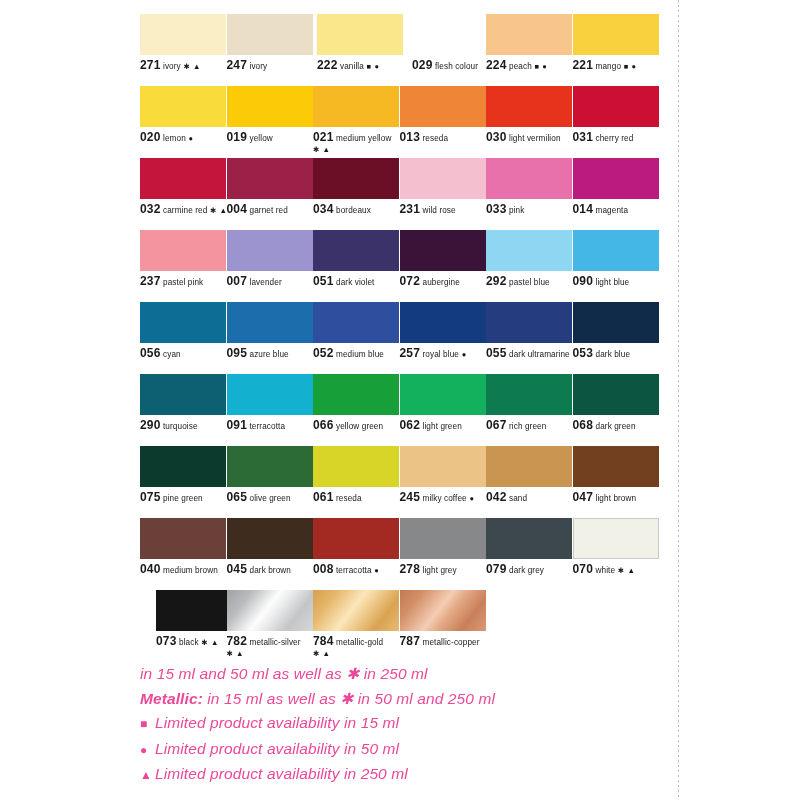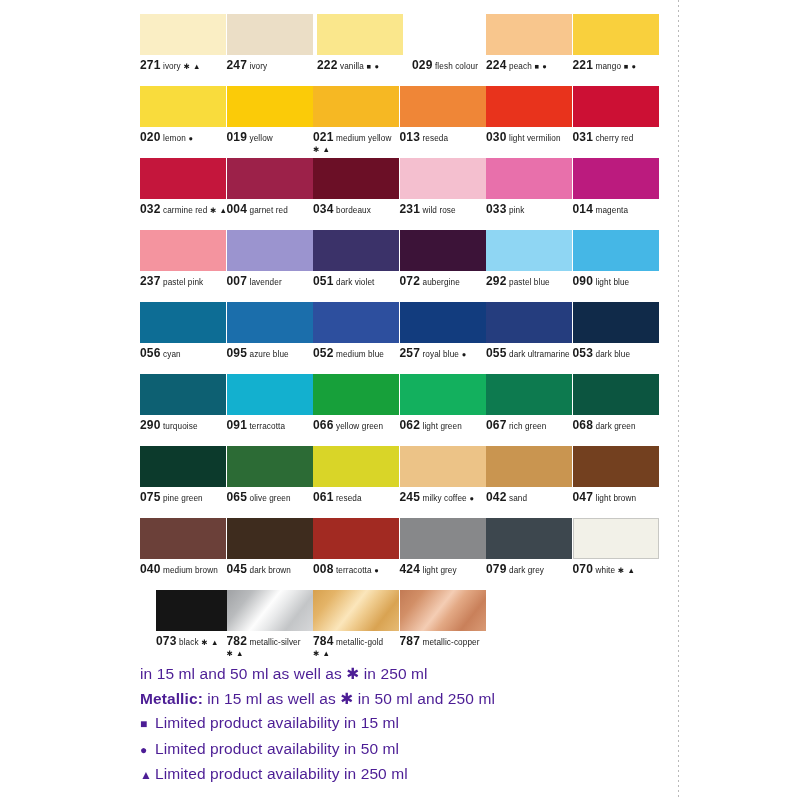--- a/index.html
+++ b/index.html
@@ -87,23 +87,24 @@
   
   #legend {
     position: absolute;
     left: 140px;
     top: 662px;
     width: 520px;
   }
   .legend-line {
     font-size: 15.5px;
     line-height: 24.5px;
-    color: #4c1d95;
+    color: #ec4899;
     white-space: nowrap;
     letter-spacing: 0.1px;
+    font-style: italic;
   }
   .legend-line .lead-bold {
     font-weight: bold;
   }
   .legend-sym {
     display: inline-block;
     width: 15px;
     font-size: 12px;
   }
 </style>
@@ -305,21 +306,21 @@
         <div class="swatch-cell" style="left: 86.5px;">
           <div class="swatch-chip" style="background: rgb(62, 44, 30);"></div>
           <div class="swatch-caption"><span class="swatch-code">045</span><span class="swatch-name"> dark brown</span></div>
         </div>
         <div class="swatch-cell" style="left: 173px;">
           <div class="swatch-chip" style="background: rgb(162, 42, 34);"></div>
           <div class="swatch-caption"><span class="swatch-code">008</span><span class="swatch-name"> terracotta</span><span class="marks"> ●</span></div>
         </div>
         <div class="swatch-cell" style="left: 259.5px;">
           <div class="swatch-chip" style="background: rgb(135, 136, 138);"></div>
-          <div class="swatch-caption"><span class="swatch-code">424</span><span class="swatch-name"> light grey</span></div>
+          <div class="swatch-caption"><span class="swatch-code">278</span><span class="swatch-name"> light grey</span></div>
         </div>
         <div class="swatch-cell" style="left: 346px;">
           <div class="swatch-chip" style="background: rgb(61, 71, 78);"></div>
           <div class="swatch-caption"><span class="swatch-code">079</span><span class="swatch-name"> dark grey</span></div>
         </div>
         <div class="swatch-cell" style="left: 432.5px;">
           <div class="swatch-chip bordered" style="background: rgb(242, 241, 232);"></div>
           <div class="swatch-caption"><span class="swatch-code">070</span><span class="swatch-name"> white</span><span class="marks"> ✱ ▲</span></div>
         </div>
       </div>

